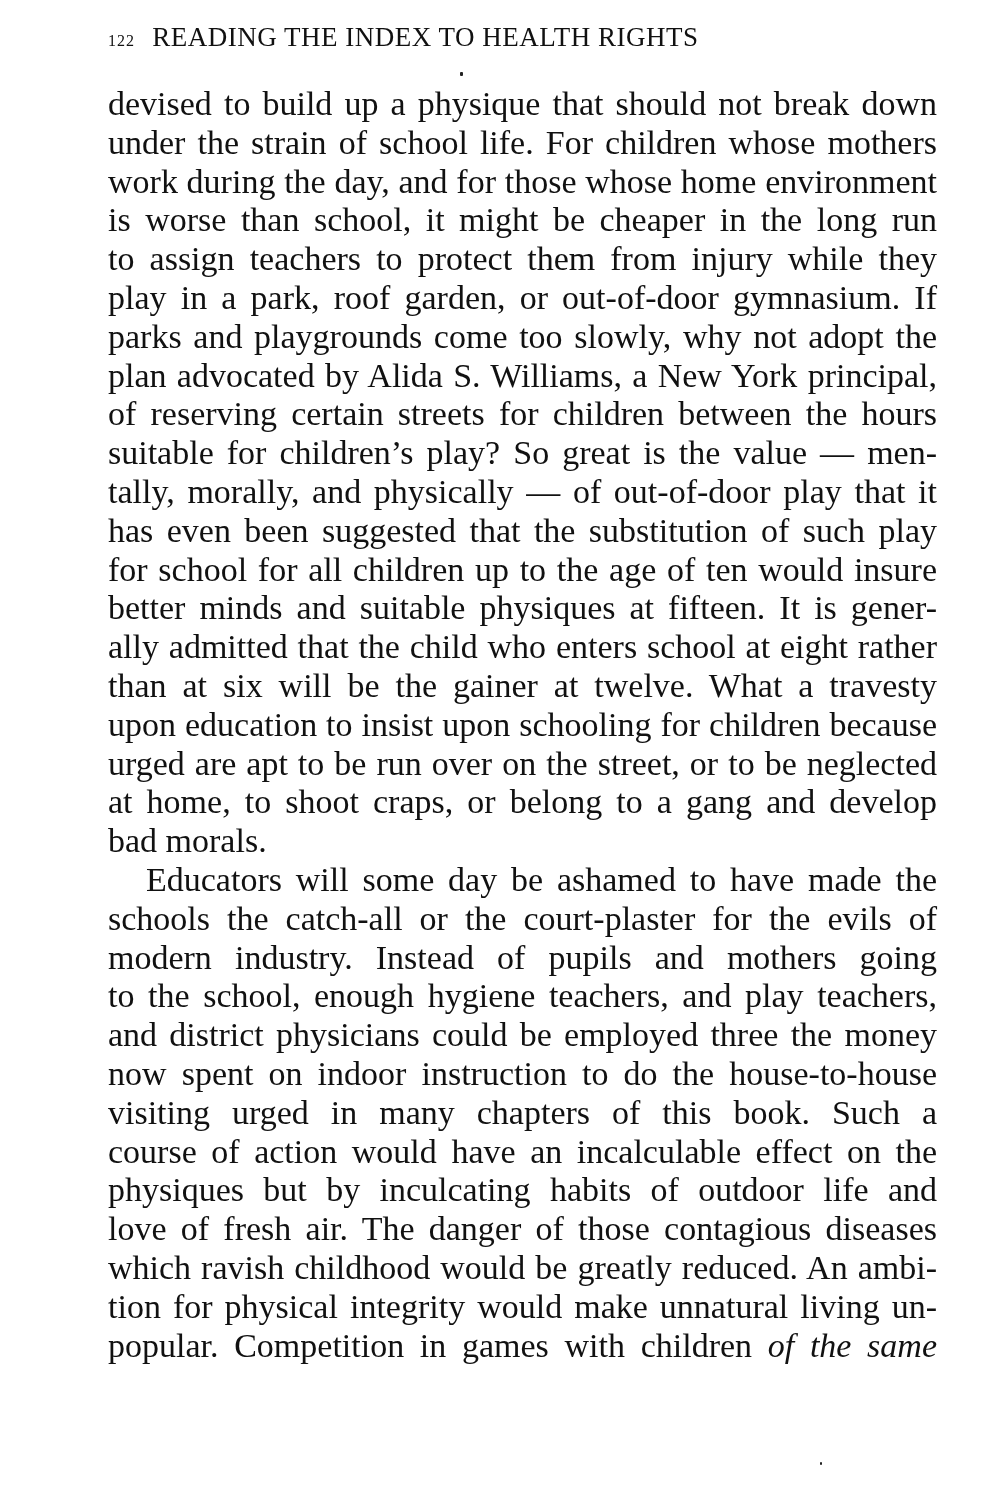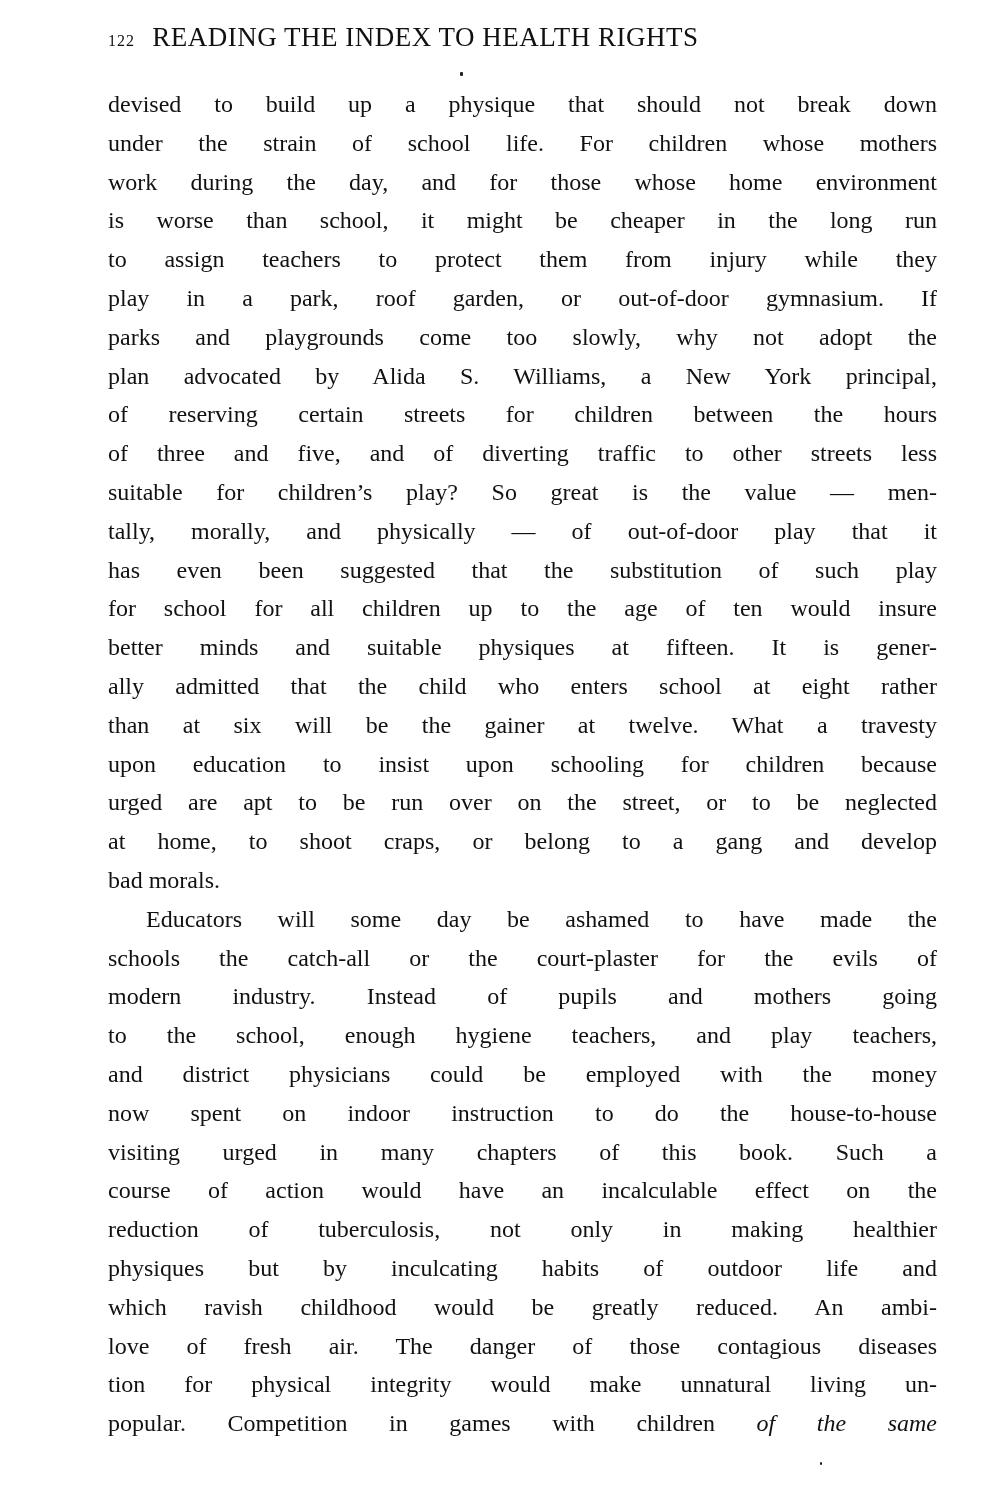--- a/index.html
+++ b/index.html
@@ -49,21 +49,21 @@
     .body-text {
       position: absolute;
       top: 85px;
       left: 0;
       width: 829px;
     }
     .line {
       display: block;
       height: 38.8px;
       line-height: 38.8px;
-      font-size: 24px;
+      font-size: 34px;
       text-align: justify;
       text-align-last: justify;
       white-space: nowrap;
       overflow: visible;
     }
     .line.last {
       text-align-last: left;
     }
     .line.indent {
       padding-left: 38px;
@@ -89,46 +89,44 @@
     <div>
       <span class="line">devised to build up a physique that should not break down</span>
       <span class="line">under the strain of school life.  For children whose mothers</span>
       <span class="line">work during the day, and for those whose home environment</span>
       <span class="line">is worse than school, it might be cheaper in the long run</span>
       <span class="line">to assign teachers to protect them from injury while they</span>
       <span class="line">play in a park, roof garden, or out-of-door gymnasium.  If</span>
       <span class="line">parks and playgrounds come too slowly, why not adopt the</span>
       <span class="line">plan advocated by Alida S. Williams, a New York principal,</span>
       <span class="line">of reserving certain streets for children between the hours</span>
-      <span class="line">of three and five, and of diverting traffic to other streets less</span>
       <span class="line">suitable for children’s play?  So great is the value — men-</span>
       <span class="line">tally, morally, and physically — of out-of-door play that it</span>
       <span class="line">has even been suggested that the substitution of such play</span>
       <span class="line">for school for all children up to the age of ten would insure</span>
       <span class="line">better minds and suitable physiques at fifteen.  It is gener-</span>
       <span class="line">ally admitted that the child who enters school at eight rather</span>
       <span class="line">than at six will be the gainer at twelve.  What a travesty</span>
       <span class="line">upon education to insist upon schooling for children because</span>
       <span class="line">urged are apt to be run over on the street, or to be neglected</span>
       <span class="line">at home, to shoot craps, or belong to a gang and develop</span>
       <span class="line last">bad morals.</span>
     </div>
 
     <div>
       <span class="line indent">Educators will some day be ashamed to have made the</span>
       <span class="line">schools the catch-all or the court-plaster for the evils of</span>
       <span class="line">modern industry.  Instead of pupils and mothers going</span>
       <span class="line">to the school, enough hygiene teachers, and play teachers,</span>
-      <span class="line">and district physicians could be employed with the money</span>
+      <span class="line">and district physicians could be employed three the money</span>
       <span class="line">now spent on indoor instruction to do the house-to-house</span>
       <span class="line">visiting urged in many chapters of this book.  Such a</span>
       <span class="line">course of action would have an incalculable effect on the</span>
-      <span class="line">reduction of tuberculosis, not only in making healthier</span>
       <span class="line">physiques but by inculcating habits of outdoor life and</span>
+      <span class="line">love of fresh air.  The danger of those contagious diseases</span>
       <span class="line">which ravish childhood would be greatly reduced.  An ambi-</span>
-      <span class="line">love of fresh air.  The danger of those contagious diseases</span>
       <span class="line">tion for physical integrity would make unnatural living un-</span>
       <span class="line"><span>popular.  Competition in games with children </span><span class="it">of the same</span></span>
     </div>
   </div>
 
   <span class="speck" style="left:712px; top:1462px; width:2px; height:3px;"></span>
 </div>
 
 </body></html>

